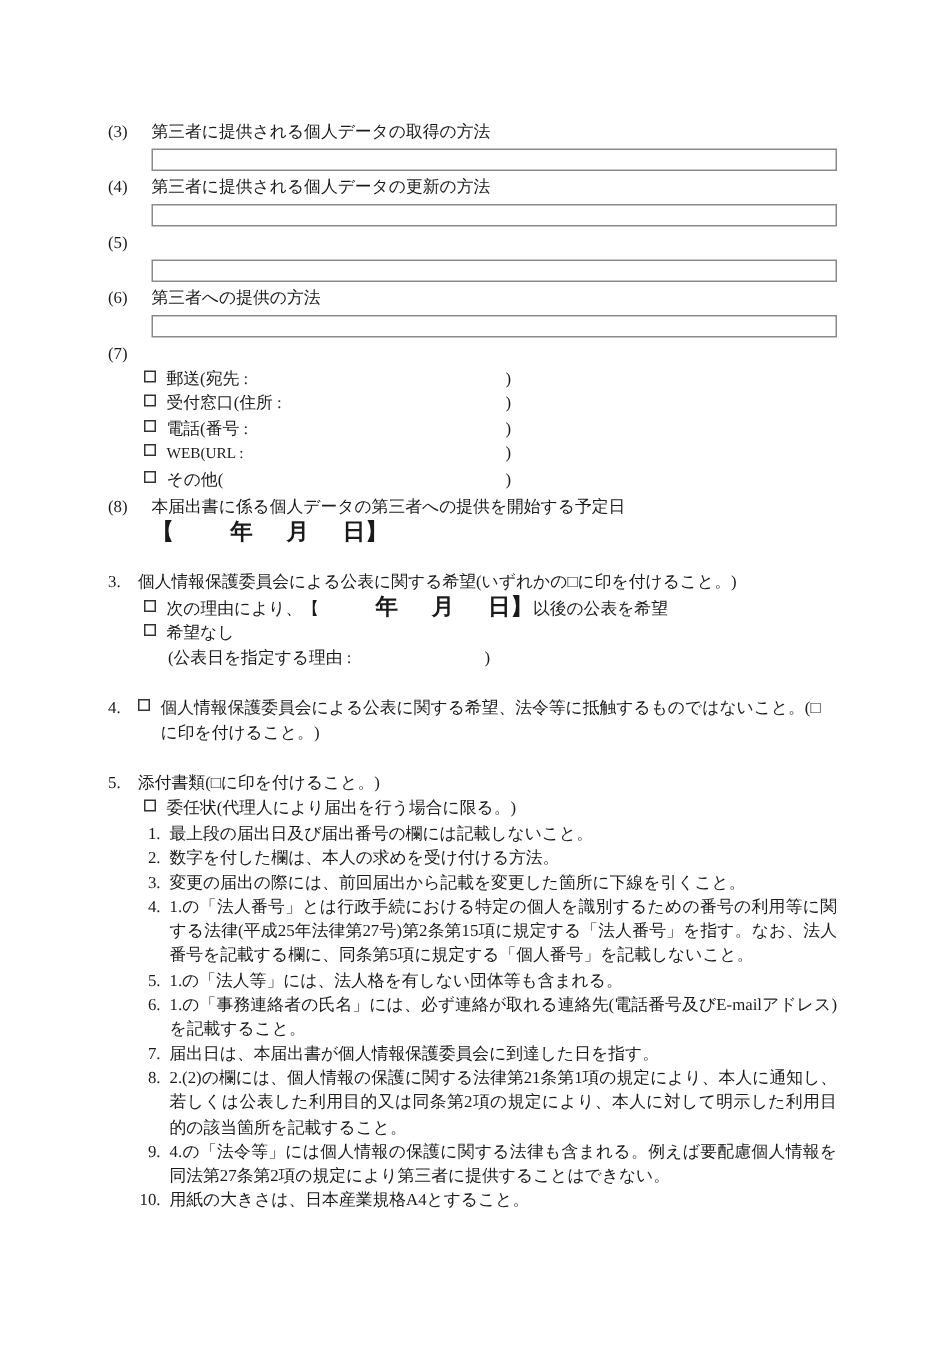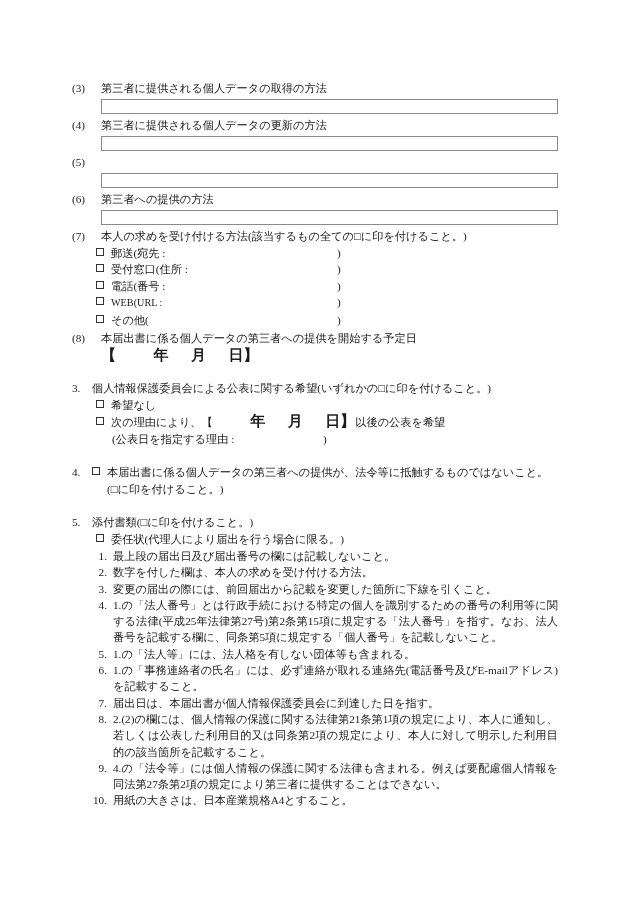--- a/index.html
+++ b/index.html
@@ -182,21 +182,20 @@
       <div class="label ln">
         <span class="num">(6)</span>
         <span>第三者への提供の方法</span>
       </div>
       <div class="inputbox"></div>
     </div>
 
     <div class="fieldgroup">
       <div class="label ln">
         <span class="num">(7)</span>
-        <span>本人の求めを受け付ける方法(該当するもの全ての□に印を付けること。)</span>
       </div>
 
       <div class="cbrow">
         <span class="cb"></span>
         <span class="parencol">郵送(宛先 :</span>
         <span>)</span>
       </div>
       <div class="cbrow">
         <span class="cb"></span>
         <span class="parencol">受付窓口(住所 :</span>
@@ -227,39 +226,39 @@
       <div class="dateline">【          年      月      日】</div>
     </div>
 
     <div class="section">
       <div class="sec-head">
         <span class="sec-num">3.</span>
         <span class="sec-body">個人情報保護委員会による公表に関する希望(いずれかの□に印を付けること。)</span>
       </div>
       <div class="cbrow">
         <span class="cb"></span>
-        <span>希望なし</span>
-      </div>
-      <div class="cbrow">
-        <span class="cb"></span>
         <span>次の理由により、【</span>
           <span class="dateline" style="margin-left:0">          年      月      日】</span>
           <span>以後の公表を希望</span>
+      </div>
+      <div class="cbrow">
+        <span class="cb"></span>
+        <span>希望なし</span>
       </div>
       <div class="cbrow" style="margin-left:40px">
         <span class="parencol" style="flex:0 0 211px;width:211px">(公表日を指定する理由 :</span>
         <span>)</span>
       </div>
     </div>
 
     <div class="section">
       <div class="sec-head">
         <span class="sec-num">4.</span>
         <span class="cb" style="margin-right:7px"></span>
-        <span class="sec-body">本届出書に係る個人データの第三者への提供が、法令等に抵触するものではないこと。(□に印を付けること。)</span>
+        <span class="sec-body">個人情報保護委員会による公表に関する希望、法令等に抵触するものではないこと。(□に印を付けること。)</span>
       </div>
     </div>
 
     <div class="section">
       <div class="sec-head">
         <span class="sec-num">5.</span>
         <span class="sec-body">添付書類(□に印を付けること。)</span>
       </div>
       <div class="cbrow">
         <span class="cb"></span>

